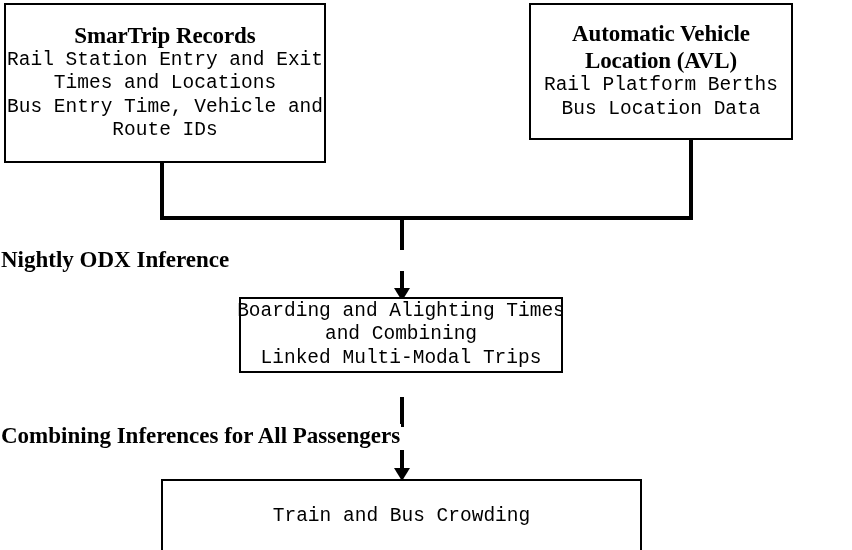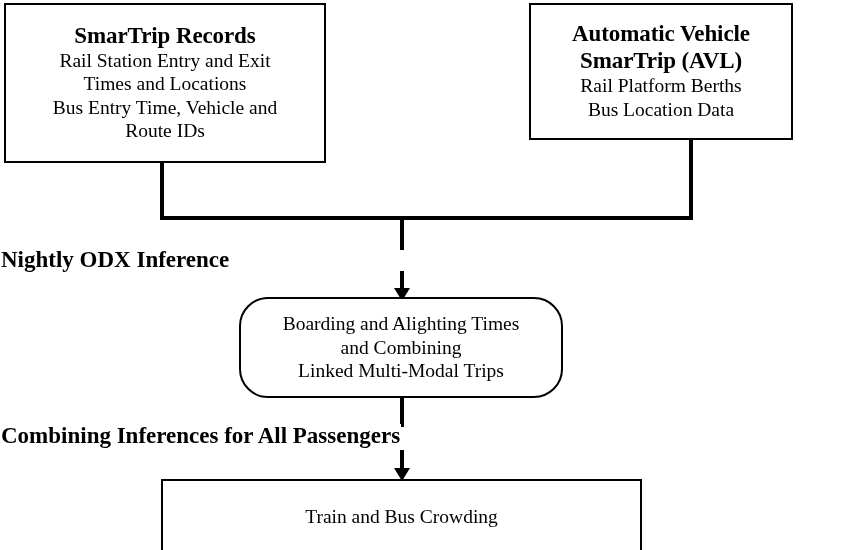--- a/index.html
+++ b/index.html
@@ -35,35 +35,35 @@
     font-size: 23px;
     line-height: 1.18;
     letter-spacing: -0.1px;
     white-space: nowrap;
   }
   .node .line {
     font-weight: normal;
     font-size: 19.5px;
     line-height: 1.2;
     white-space: nowrap;
+    font-family: Liberation Mono, monospace;
   }
 
   
   #box-smartrip {
     left: 4px; top: 3px; width: 322px; height: 160px;
     padding: 4px 6px 6px 6px;
   }
   #box-avl {
     left: 529px; top: 3px; width: 264px; height: 137px;
     padding: 4px 6px 6px 6px;
   }
   #box-odx-output {
-    left: 239px; top: 297px; width: 324px; height: 101px;
+    left: 239px; top: 297px; width: 324px; height: 76px;
     padding: 2px 6px;
-    border-radius: 29px;
   }
   #box-crowding {
     left: 161px; top: 479px; width: 481px; height: 76px;
     padding: 2px 6px;
   }
 
   
   .vline {
     position: absolute;
     width: 4px;
@@ -134,21 +134,21 @@
   <div class="node" id="box-smartrip">
     <div class="title">SmarTrip Records</div>
     <div class="line">Rail Station Entry and Exit</div>
     <div class="line">Times and Locations</div>
     <div class="line">Bus Entry Time, Vehicle and</div>
     <div class="line">Route IDs</div>
   </div>
 
   <div class="node" id="box-avl">
     <div class="title">Automatic Vehicle</div>
-    <div class="title">SmarTrip (AVL)</div>
+    <div class="title">Location (AVL)</div>
     <div class="line">Rail Platform Berths</div>
     <div class="line">Bus Location Data</div>
   </div>
 
   <div class="node" id="box-odx-output">
     <div class="line">Boarding and Alighting Times</div>
     <div class="line">and Combining</div>
     <div class="line">Linked Multi-Modal Trips</div>
   </div>
 

